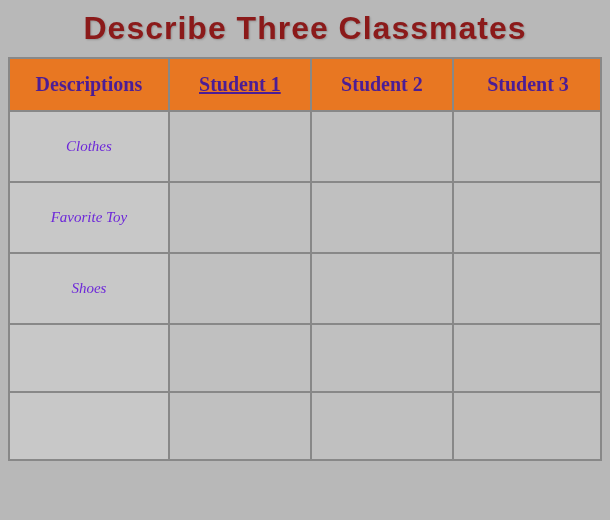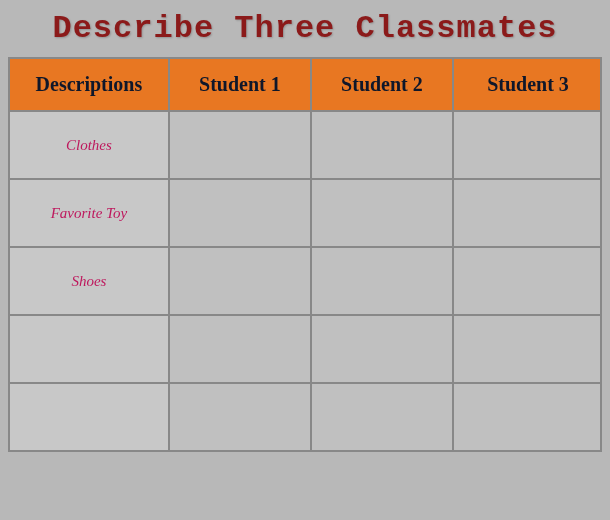--- a/index.html
+++ b/index.html
@@ -25,69 +25,70 @@
       align-items: center;
       padding: 10px 8px 8px 8px;
     }
 
     .page-title {
       font-size: 32px;
       font-weight: bold;
       color: #8b1a1a;
       text-shadow: 1px 1px 2px rgba(0,0,0,0.2);
       margin-bottom: 10px;
-      font-family: Liberation Mono, monospace;
+      font-family: Liberation Sans, sans-serif;
       letter-spacing: 1px;
     }
 
     table {
       width: 100%;
       border-collapse: collapse;
     }
 
     th {
       background-color: #e87722;
-      color: #0f172a;
+      color: #4c1d95;
       font-size: 20px;
       font-weight: bold;
       text-align: center;
       padding: 14px 8px;
       border: 2px solid #888;
       font-family: 'Comic Sans MS', cursive;
     }
 
     td {
       background-color: #c8c8c8;
       border: 2px solid #888;
-      padding: 18px;
+      padding: 26px;
       height: 68px;
       vertical-align: middle;
       text-align: center;
       font-size: 15px;
       font-family: 'Comic Sans MS', cursive;
-      color: #be185d;
+      color: #6d28d9;
     }
 
     td.row-label {
       font-size: 15px;
       font-style: italic;
       font-weight: 500;
       text-align: center;
       background-color: #c8c8c8;
     }
 
     td.student-cell {
       background-color: #c0c0c0;
     }
 
     .header-col-1 {
       width: 27%;
     }
     .header-col-2 {
       width: 24%;
+      text-decoration: underline;
     }
     .header-col-3 {
       width: 24%;
     }
     .header-col-4 {
       width: 25%;
       padding-left: 10px;
     }
   </style>
 </head>

